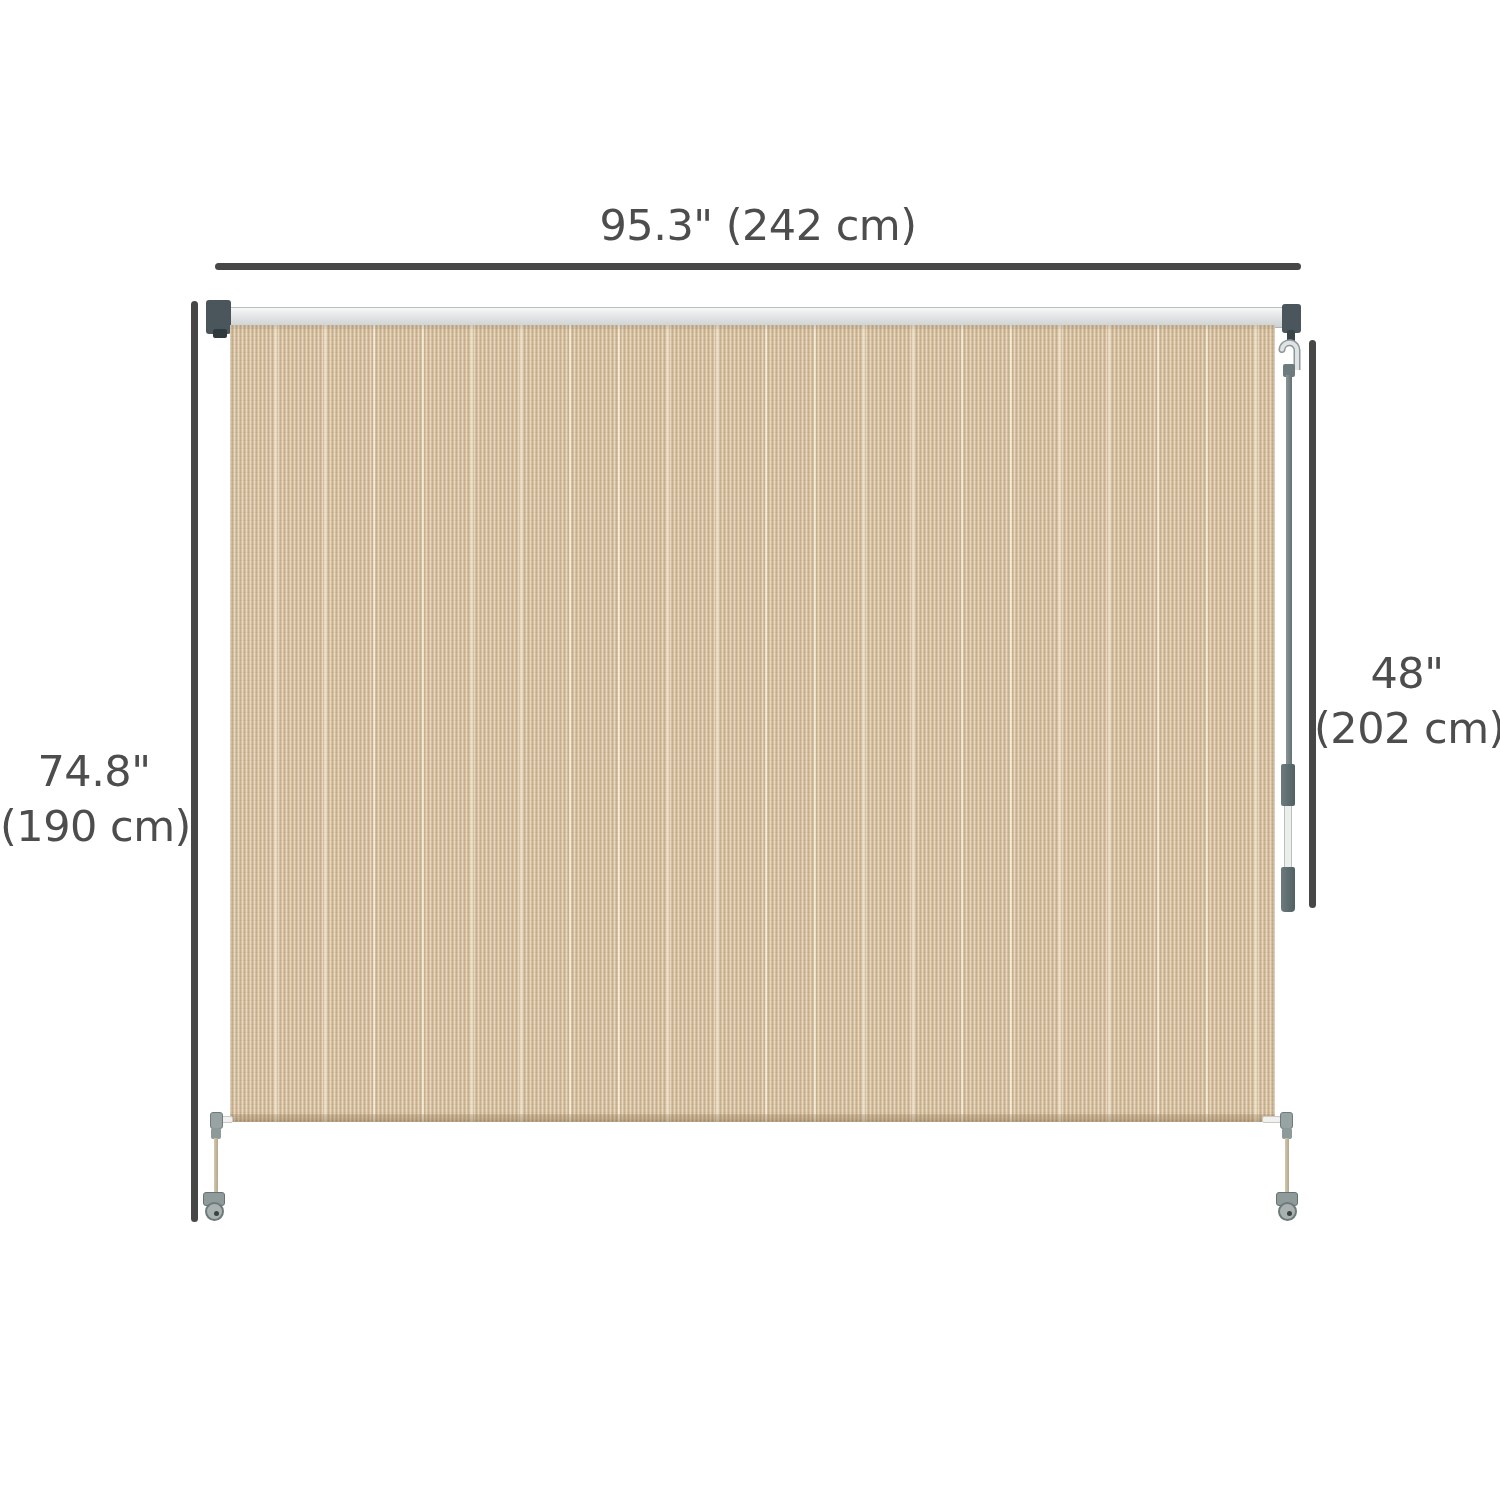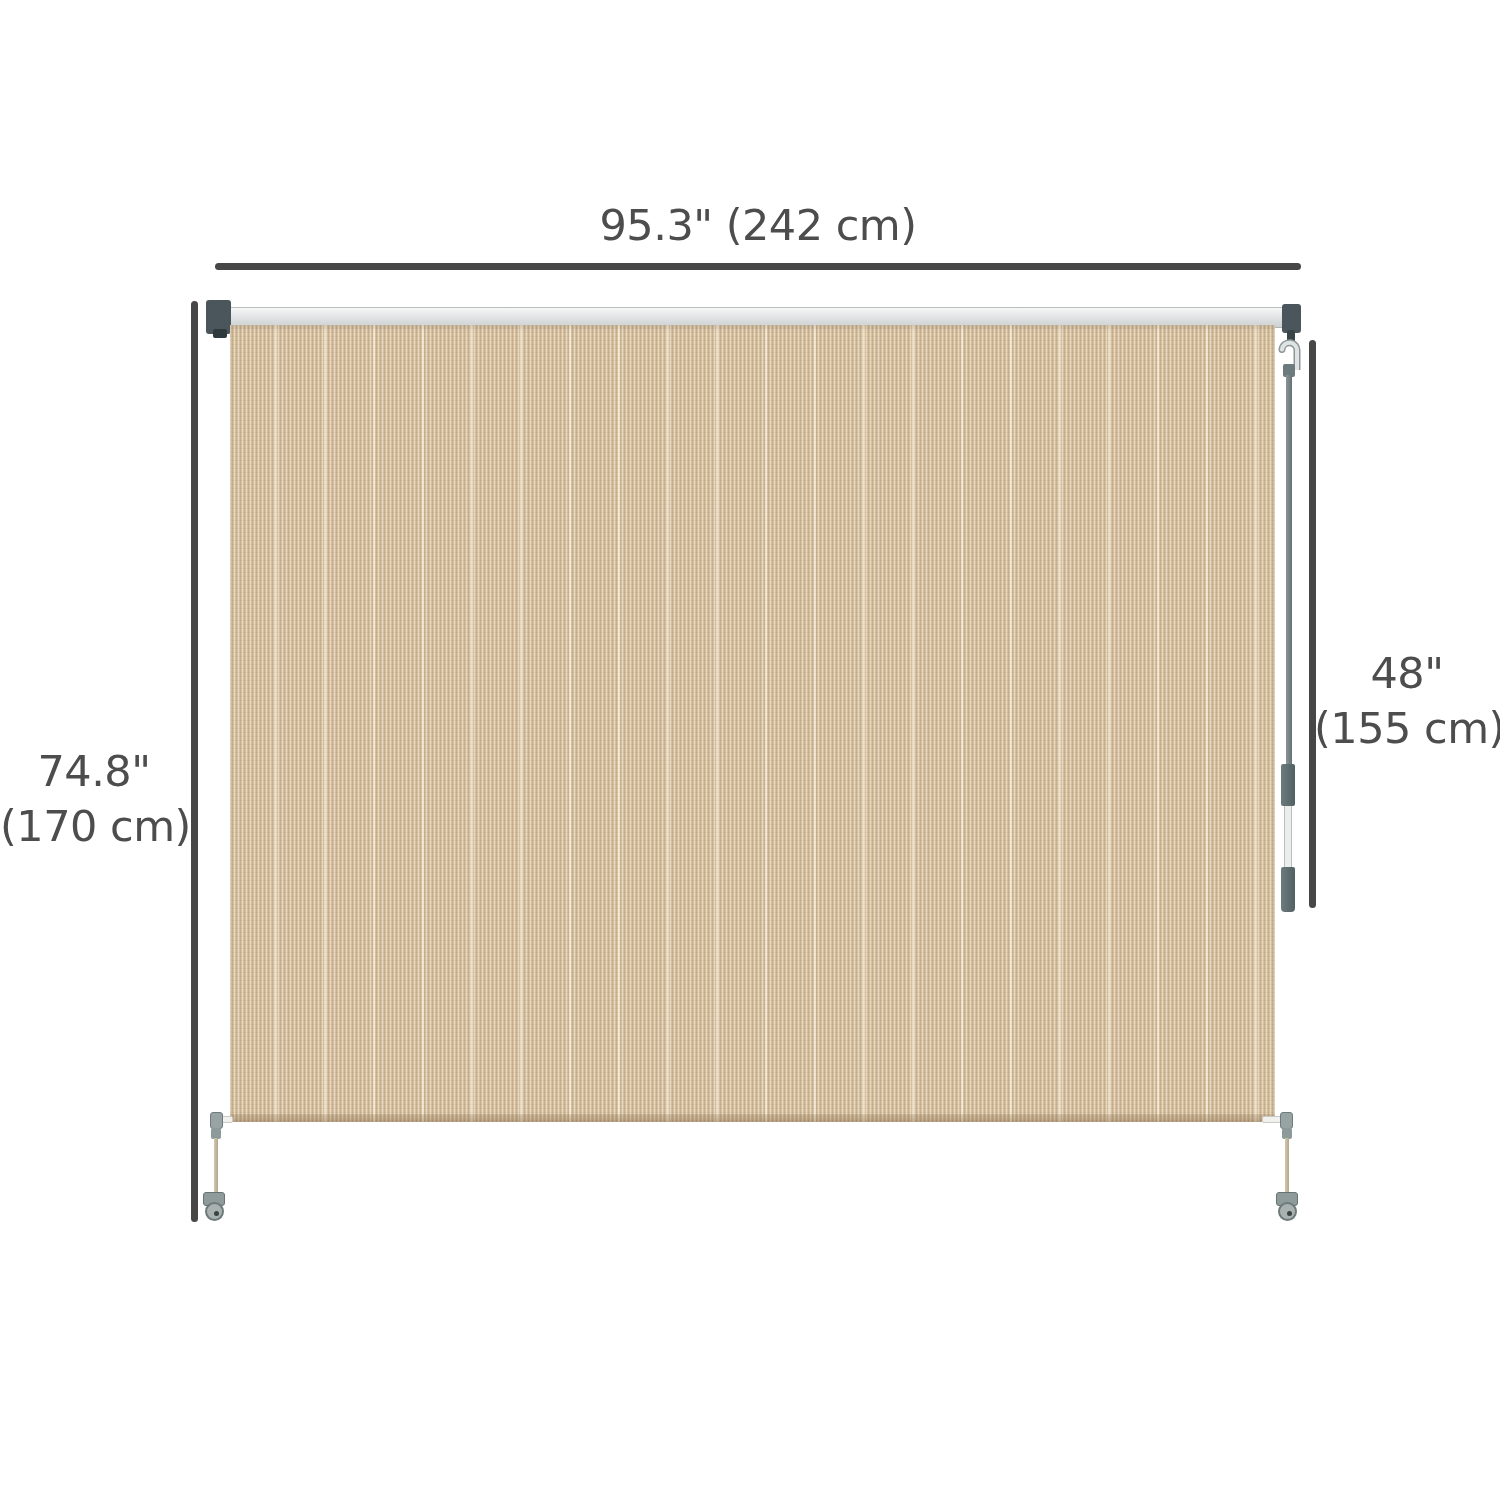--- a/index.html
+++ b/index.html
@@ -175,21 +175,21 @@
 </head>
 <body>
 
 <div class="canvas">
 
   <div class="dim-label top">95.3" (242 cm)</div>
   <div class="dim-line top"></div>
 
   <div class="dim-label left">
     <div>74.8"</div>
-    <div>(170 cm)</div>
+    <div>(190 cm)</div>
   </div>
   <div class="dim-line left"></div>
 
   <div class="rail"></div>
   <div class="cap left"></div>
   <div class="cap-foot"></div>
   <div class="cap right"></div>
   <div class="cap-link"></div>
 
   <div class="fabric">
@@ -202,21 +202,21 @@
   </svg>
   <div class="pole-collar"></div>
   <div class="pole-rod"></div>
   <div class="pole-grip upper"></div>
   <div class="pole-white"></div>
   <div class="pole-grip lower"></div>
 
   <div class="dim-line right"></div>
   <div class="dim-label right">
     <div>48"</div>
-    <div>(155 cm)</div>
+    <div>(202 cm)</div>
   </div>
 
   <div class="corner-bar left"></div>
   <div class="corner-clip left"></div>
   <div class="cable-bead left"></div>
   <div class="cable-rod left"></div>
   <div class="clamp-body left"></div>
   <div class="clamp-wheel left"></div>
   <div class="clamp-dot left"></div>
 

